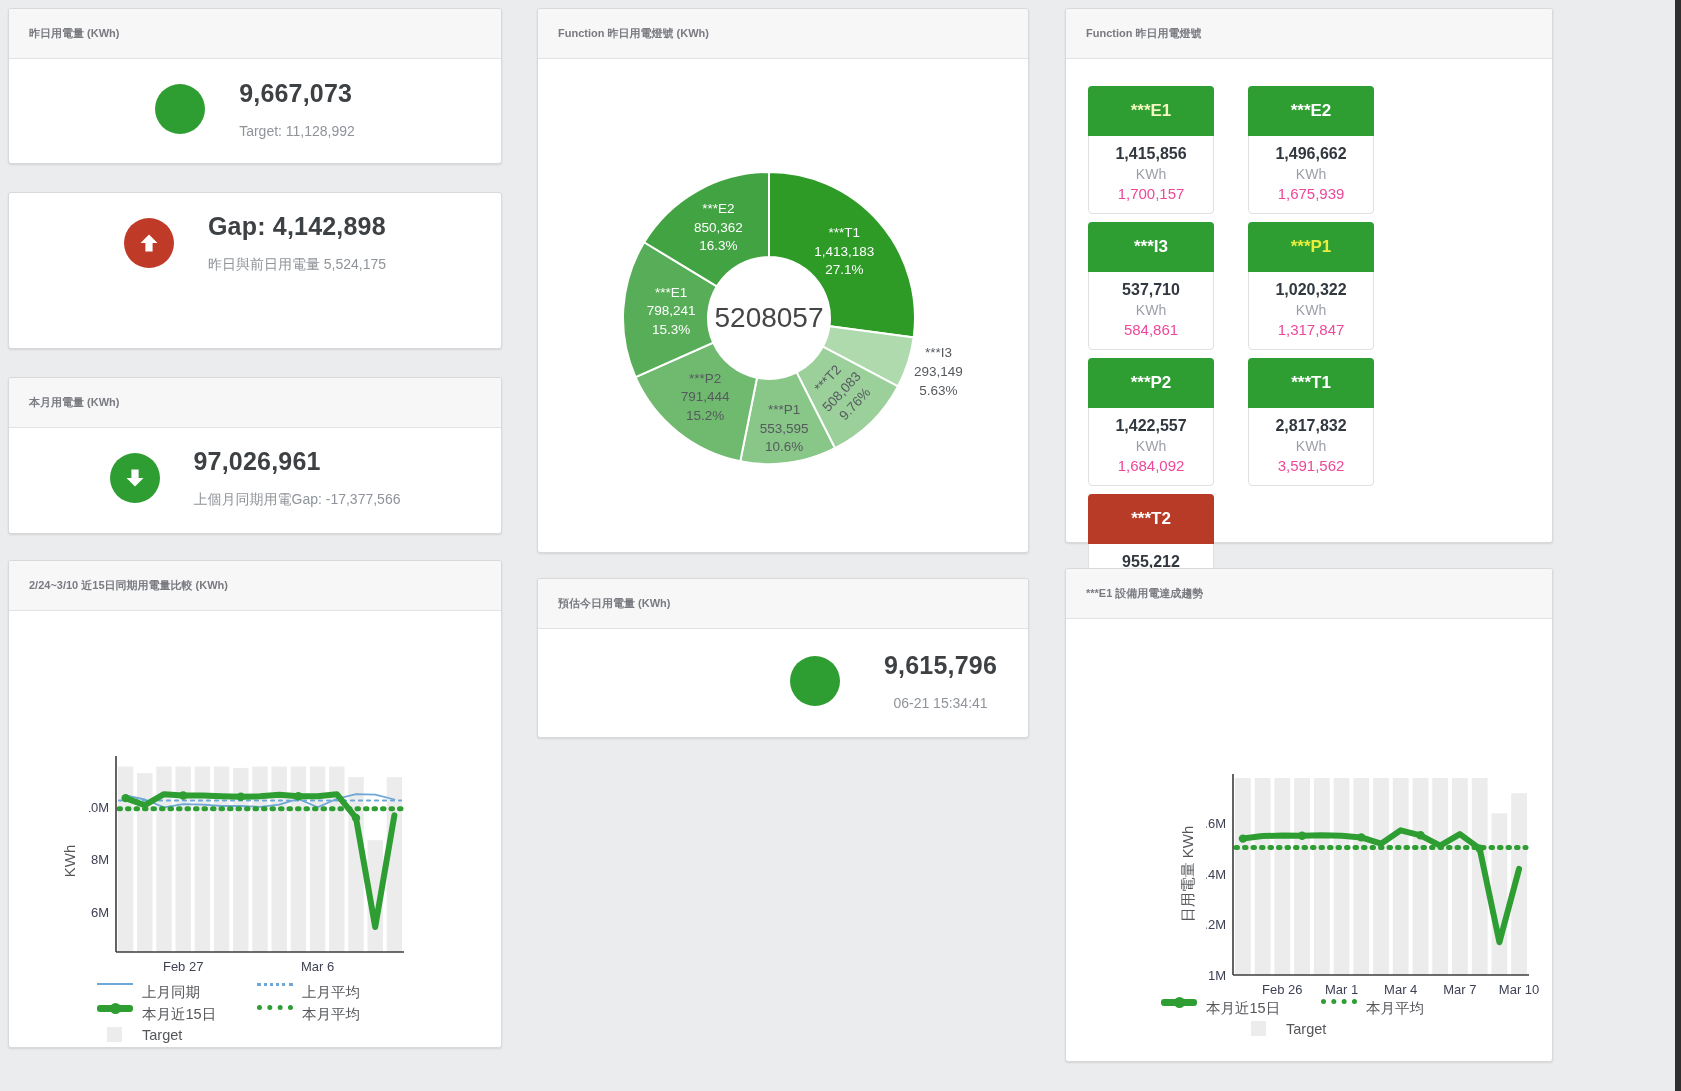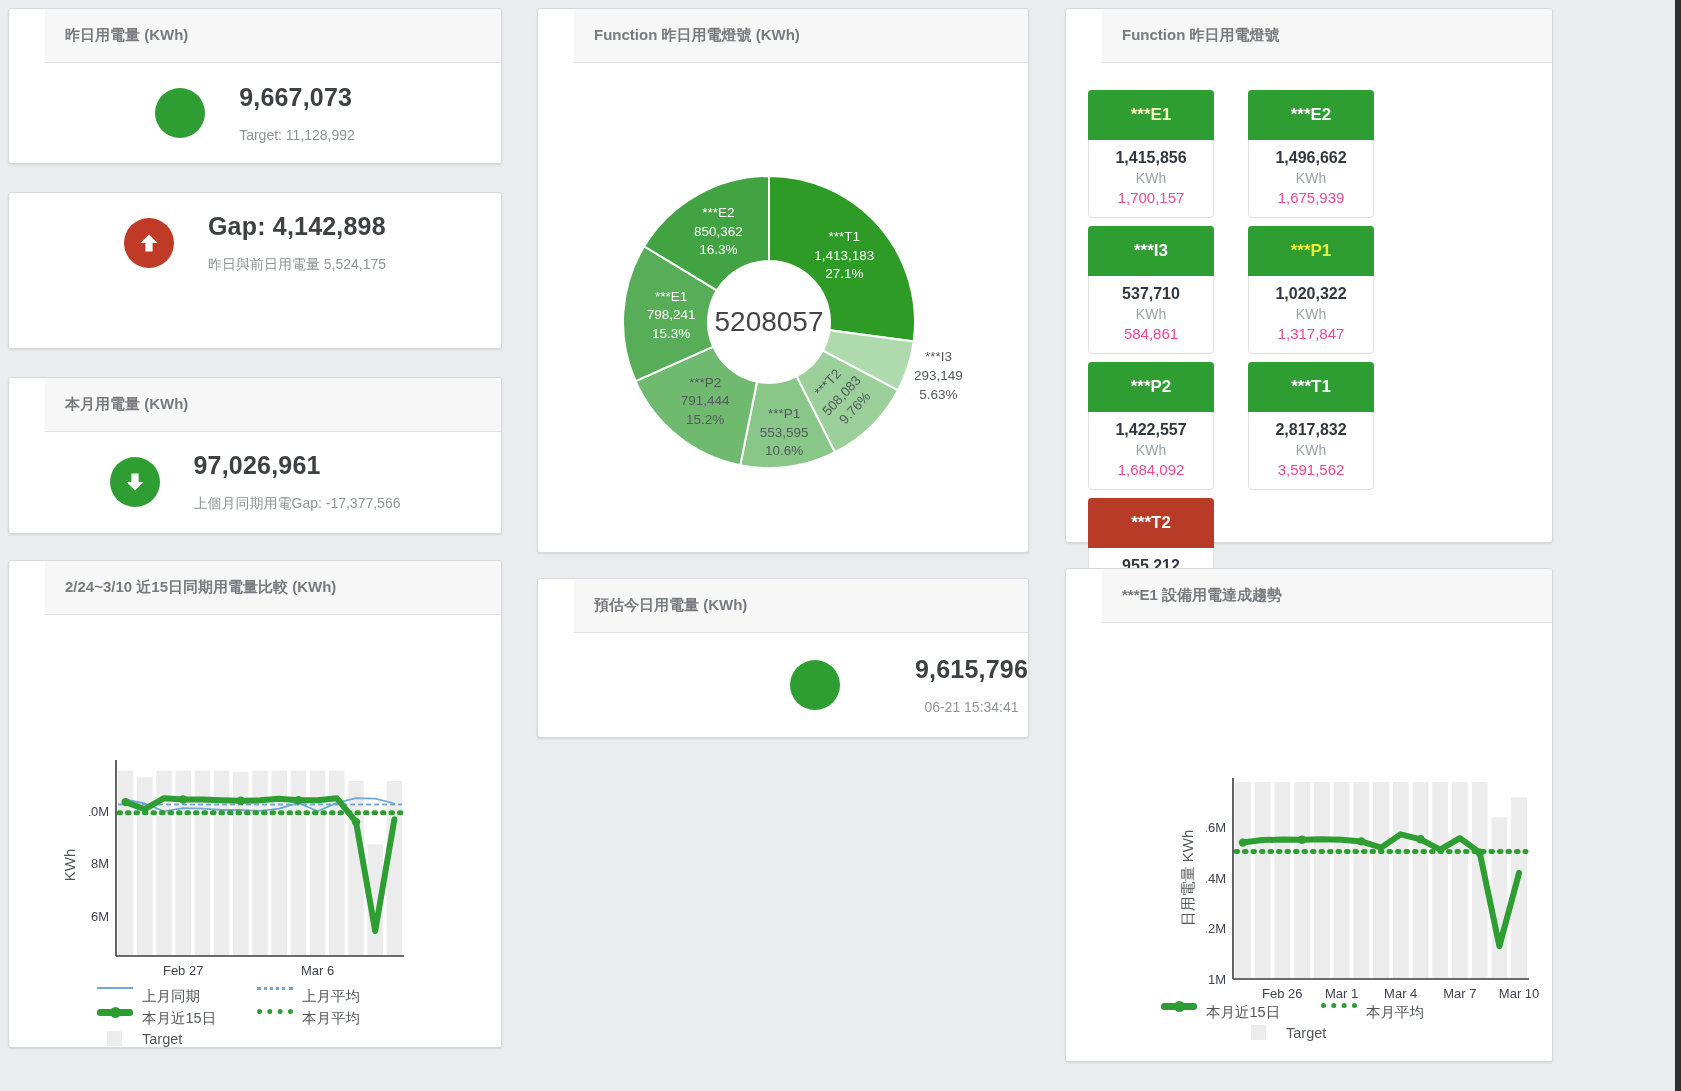--- a/index.html
+++ b/index.html
@@ -1,23 +1,23 @@
 <!DOCTYPE html>
 <html><head>
 <meta charset="utf-8">
 <style>
   * { margin:0; padding:0; box-sizing:border-box; }
   html,body { width:1681px; height:1091px; background:#ebeced; font-family:"Liberation Sans","DejaVu Sans",sans-serif; overflow:hidden; position:relative; }
   .card { position:absolute; background:#fff; border:1px solid #d9d9db; border-radius:3px; box-shadow:0 1px 2px rgba(0,0,0,.10); }
-  .card-header { background:#f7f7f8; border-bottom:1px solid #e3e3e5; padding:17px 20px; font-size:15px; font-weight:bold; color:#797b80; border-radius:3px 3px 0 0;margin-left:36px; }
+  .card-header { background:#f7f7f8; border-bottom:1px solid #e3e3e5; padding:17px 20px; font-size:11px; font-weight:bold; color:#797b80; border-radius:3px 3px 0 0; }
   .card-body { position:relative; }
 
   
   .stat { display:flex; align-items:center; justify-content:center; gap:34px; height:100px; }
-  .stat.shift-right { justify-content:space-between; padding-left:252px; gap:44px; }
+  .stat.shift-right { justify-content:flex-start; padding-left:252px; gap:44px; }
   .circle { width:50px; height:50px; border-radius:50%; display:flex; align-items:center; justify-content:center; flex:0 0 auto; }
   .stat-value { font-size:25px; font-weight:bold; color:#3e4144; letter-spacing:.2px; }
   .stat-sub { font-size:14px; color:#8f949a; margin-top:15px; }
 
   
   .tiles { display:flex; flex-wrap:wrap; padding:27px 0 0 22px; width:488px; }
   .tile { width:126px; margin:0 34px 8px 0; border:1px solid #e0e0e2; border-radius:4px; background:#fff; text-align:center; }
   .tile-head { height:50px; line-height:50px; border-radius:4px 4px 0 0; font-size:17px; font-weight:bold; margin:-1px -1px 0 -1px; }
   .tile-value { font-size:16px; font-weight:bold; color:#32383f; margin-top:9px; }
   .tile-unit { font-size:14px; color:#9ba1a7; margin-top:3px; }

